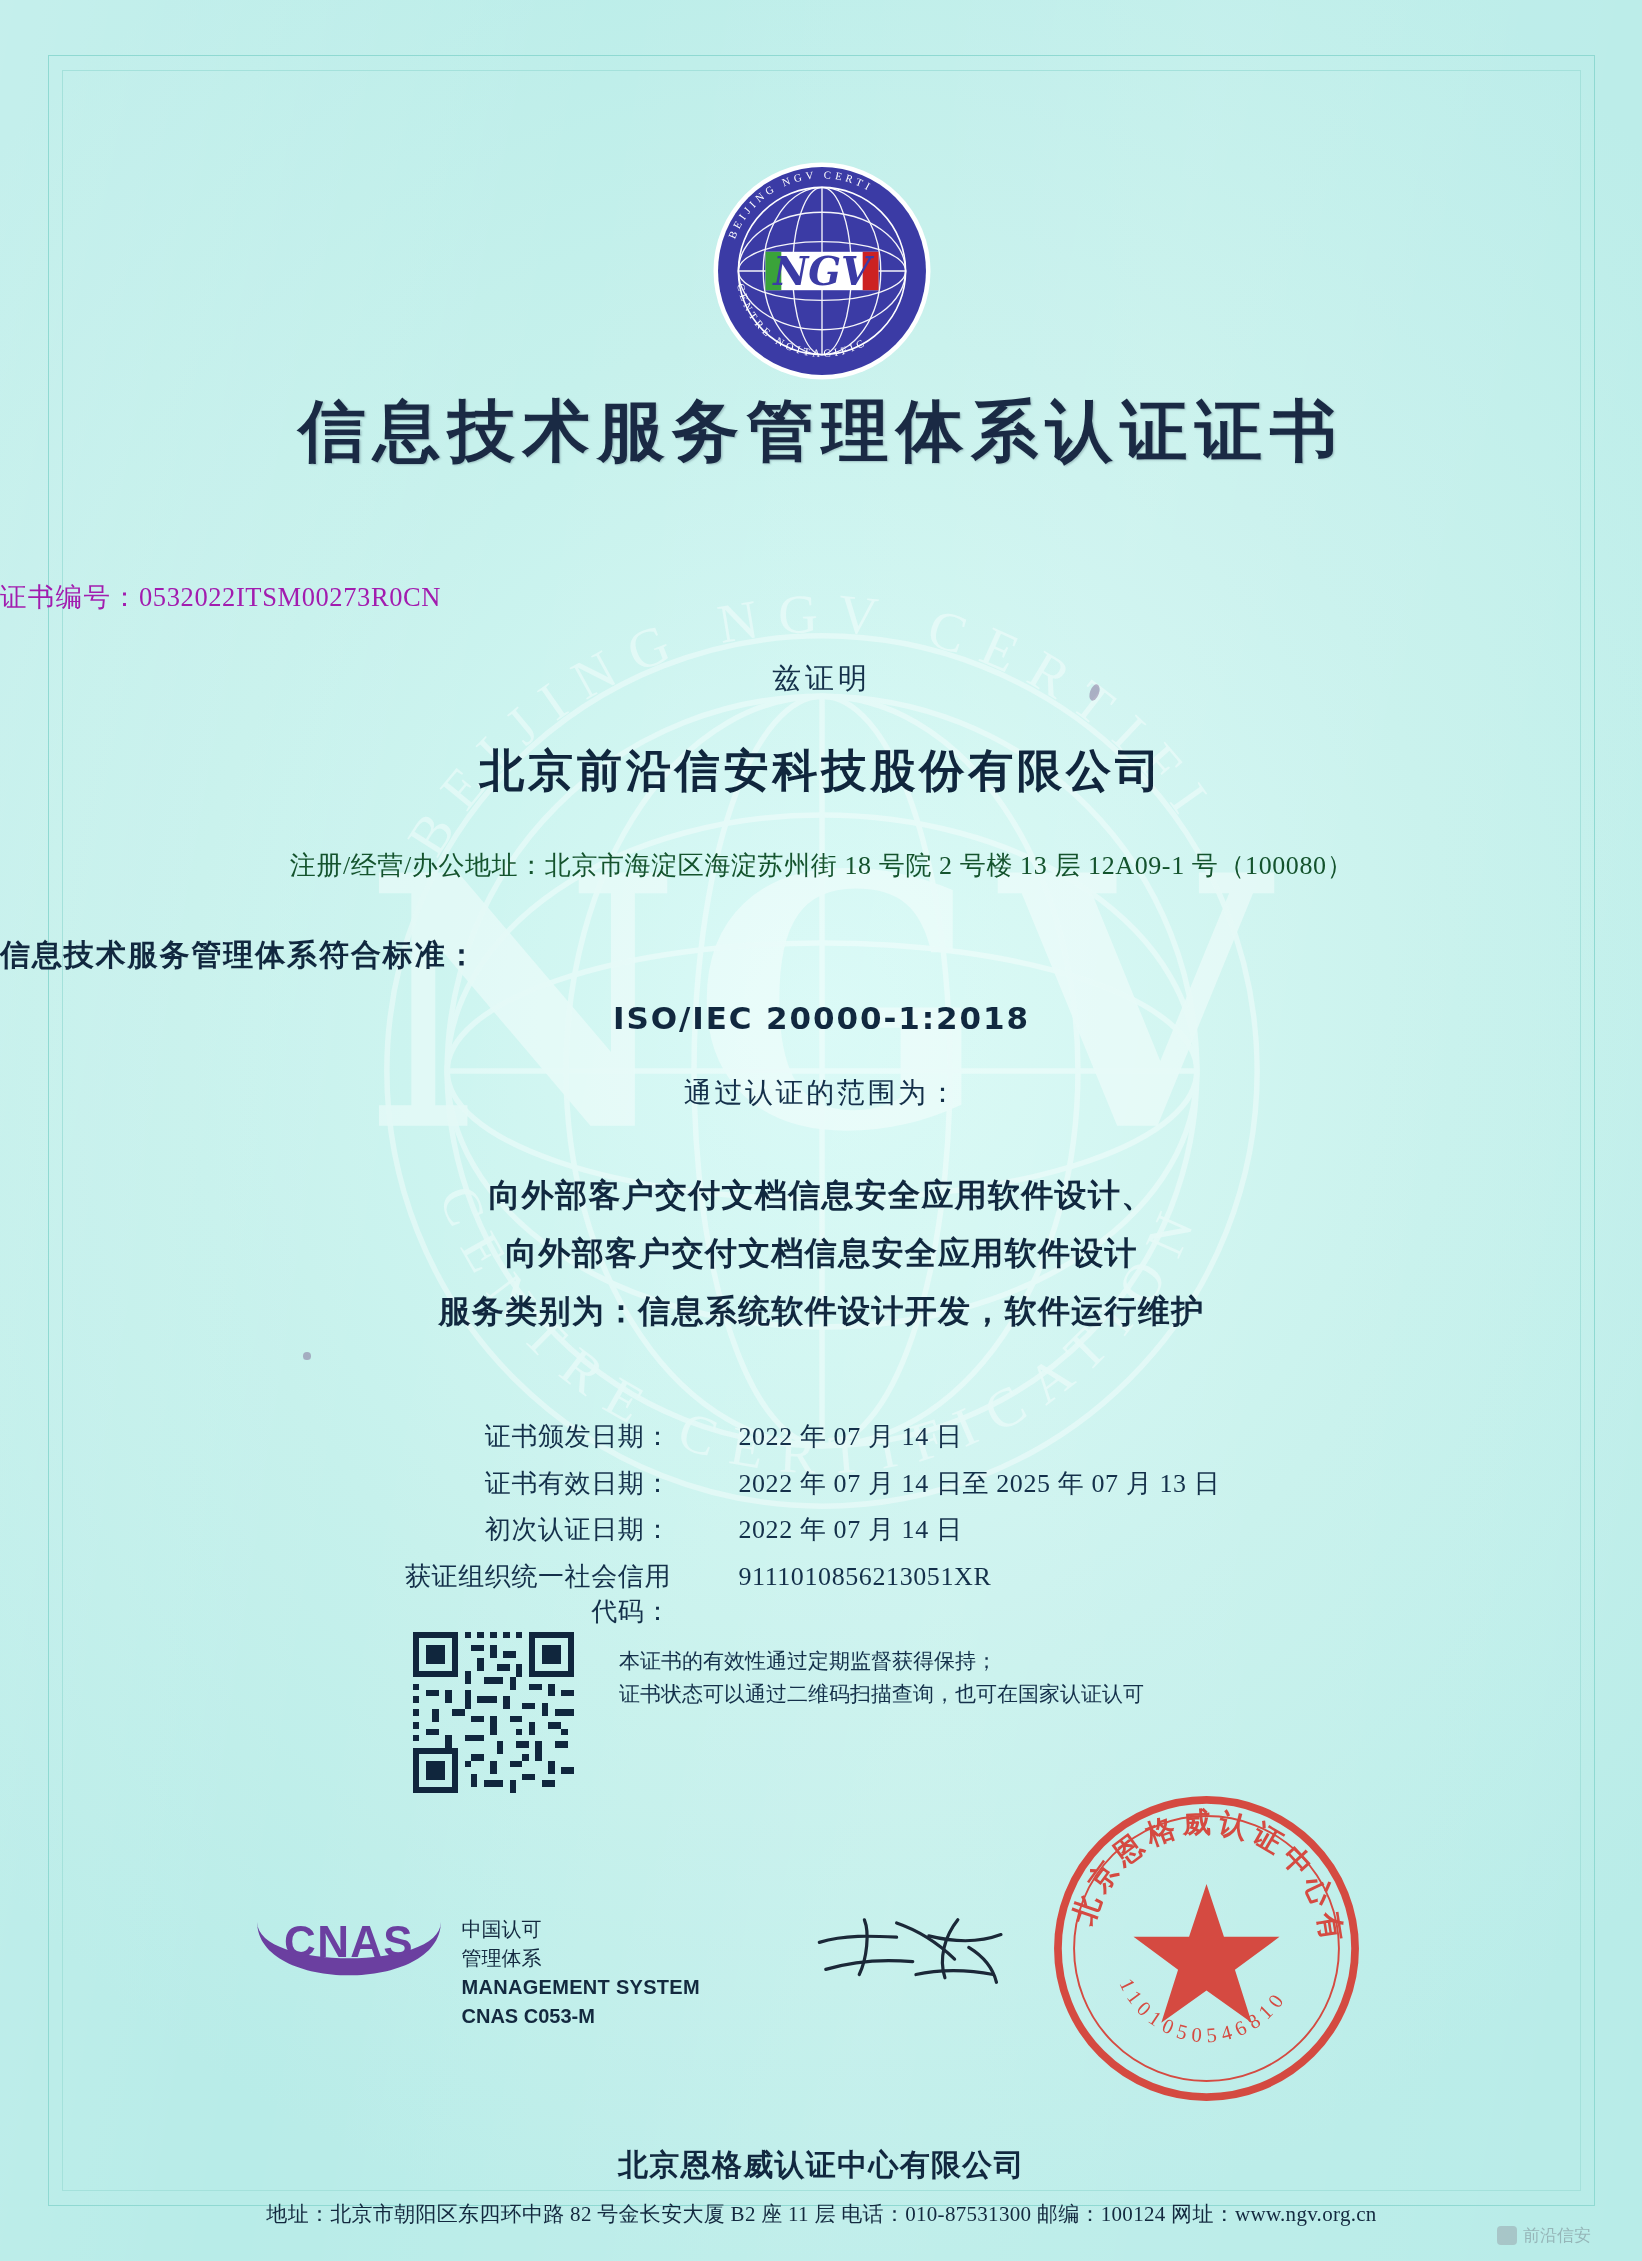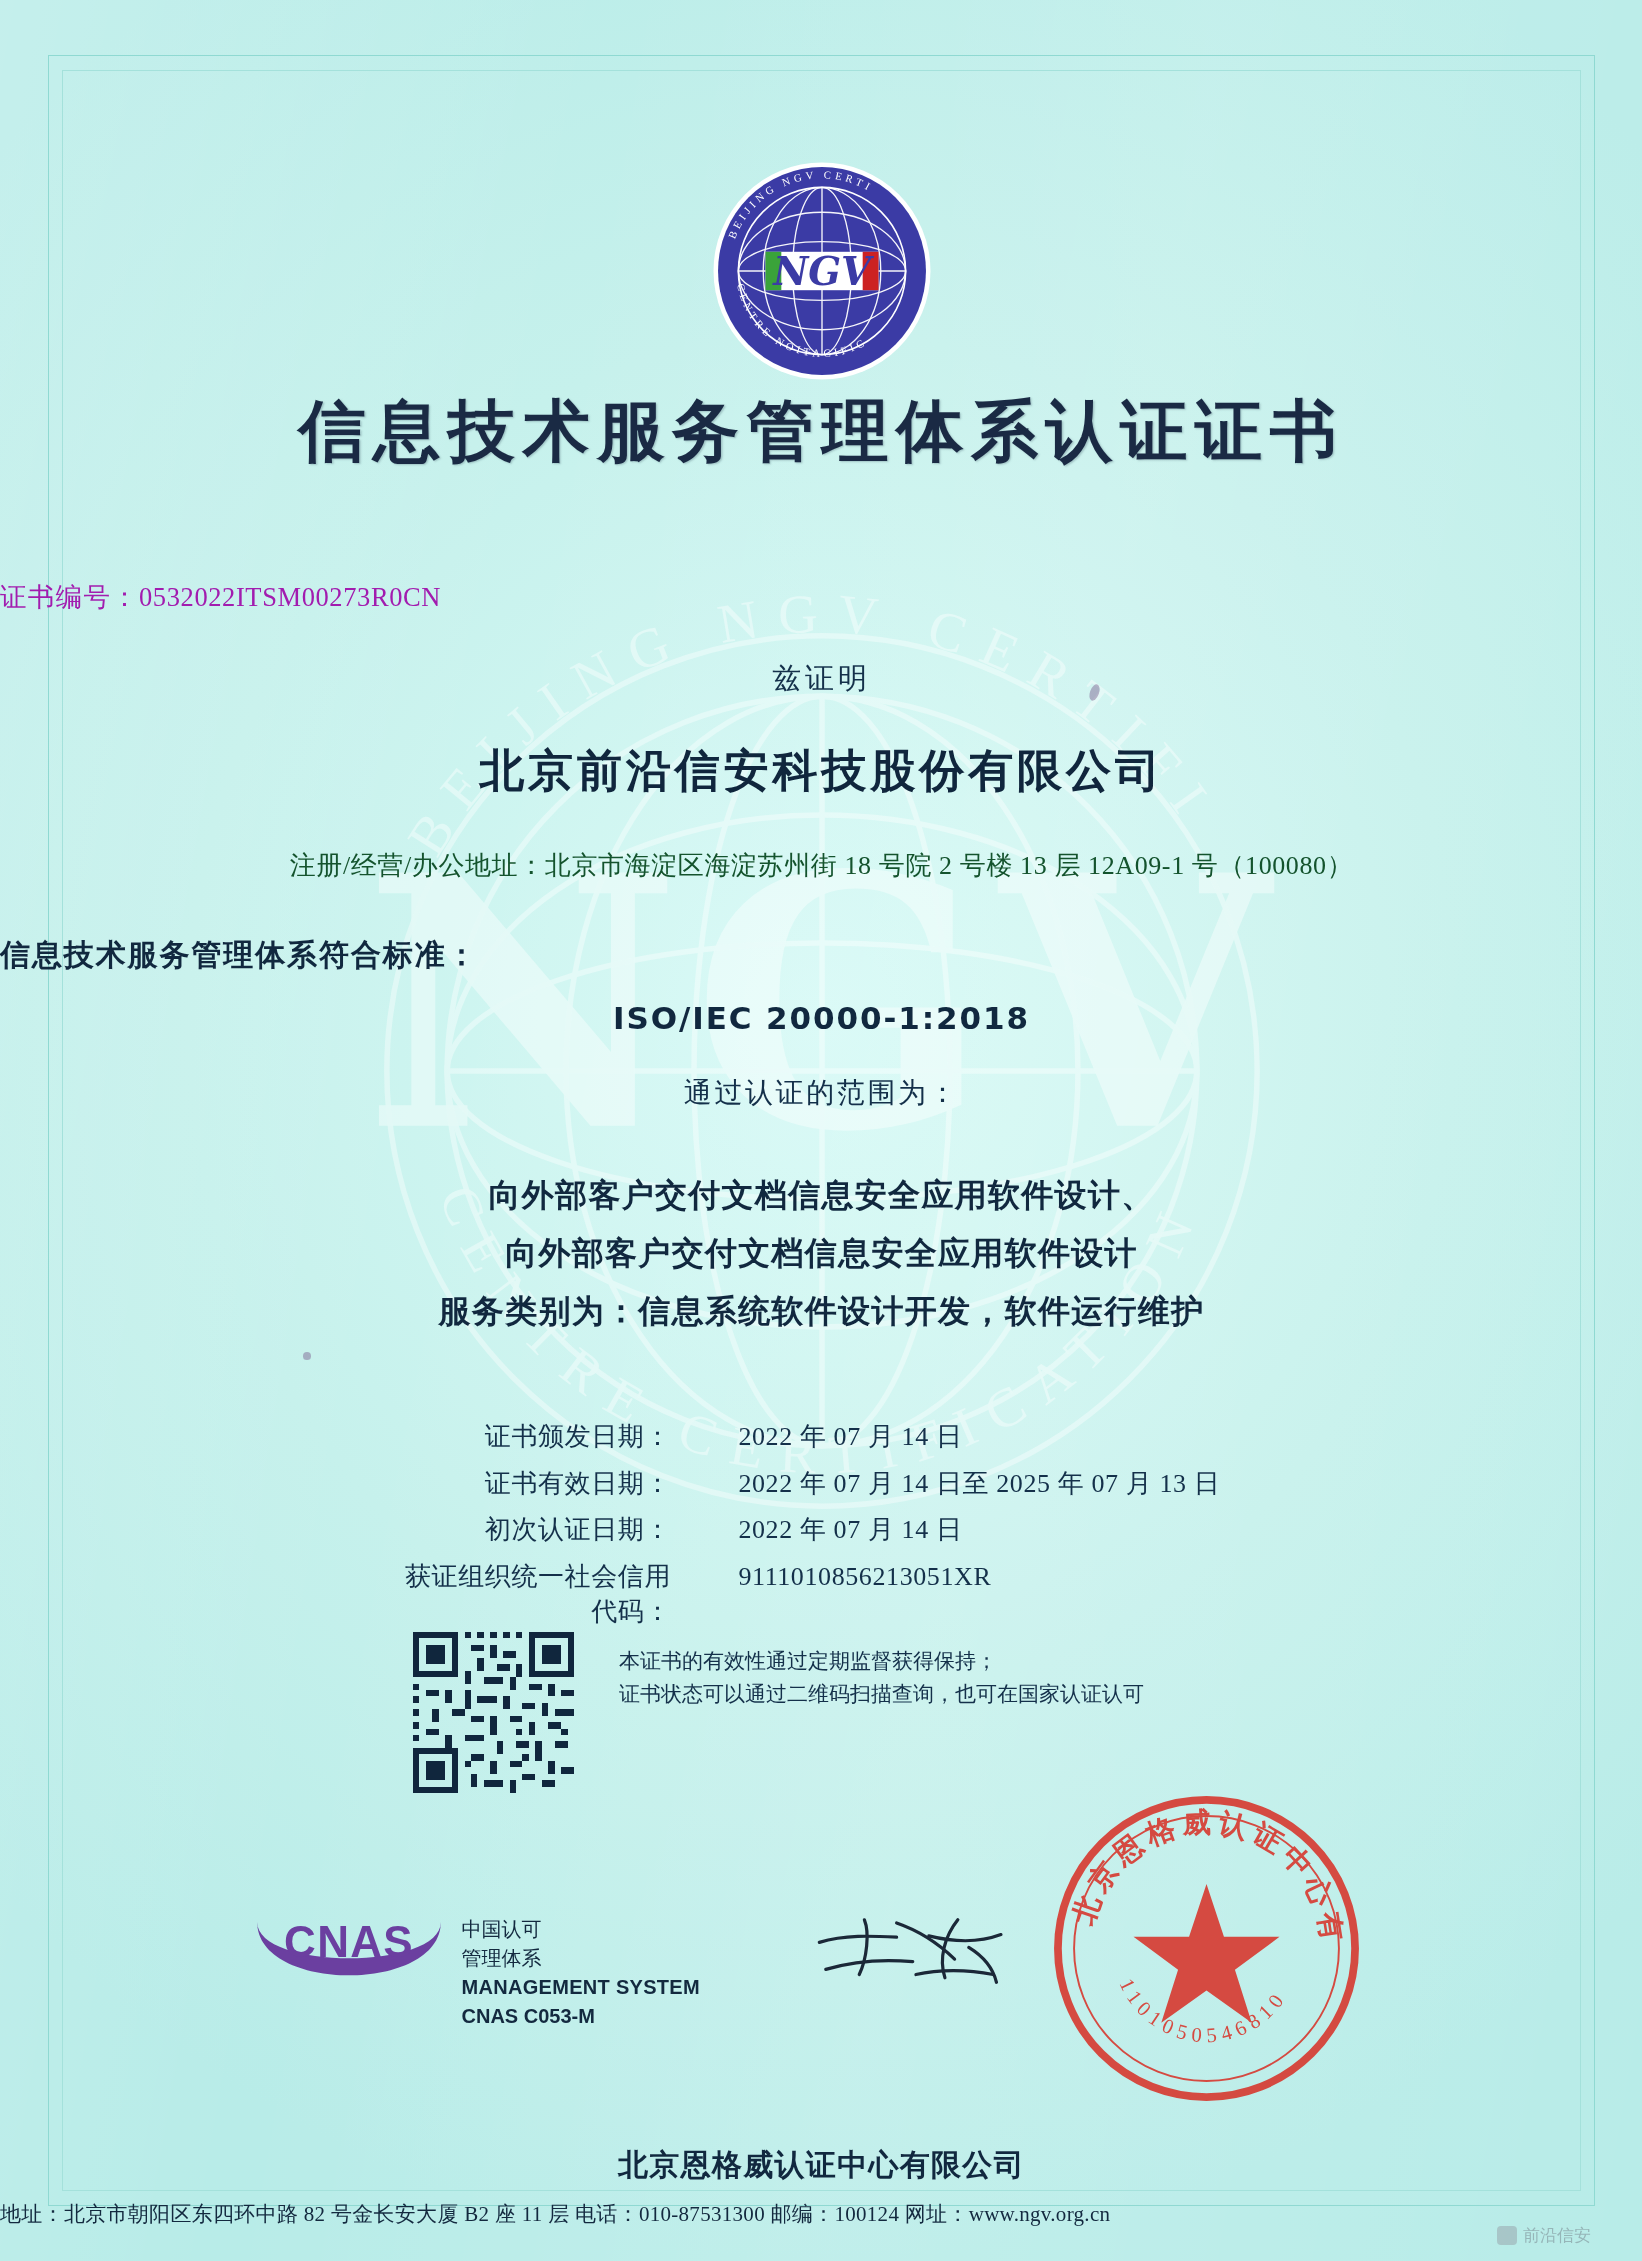--- a/index.html
+++ b/index.html
@@ -287,21 +287,21 @@
     font-weight: bold;
     color: #11283f;
     letter-spacing: 1.3px;
   }
 
   .footer {
     position: absolute;
     top: 2200px;
     left: 0;
     right: 0;
-    text-align: left;
+    text-align: center;
     font-size: 21px;
     color: #13293f;
     letter-spacing: 0.3px;
   }
 
   .watermark-tag {
     position: absolute;
     right: 52px;
     bottom: 14px;
     display: flex;

